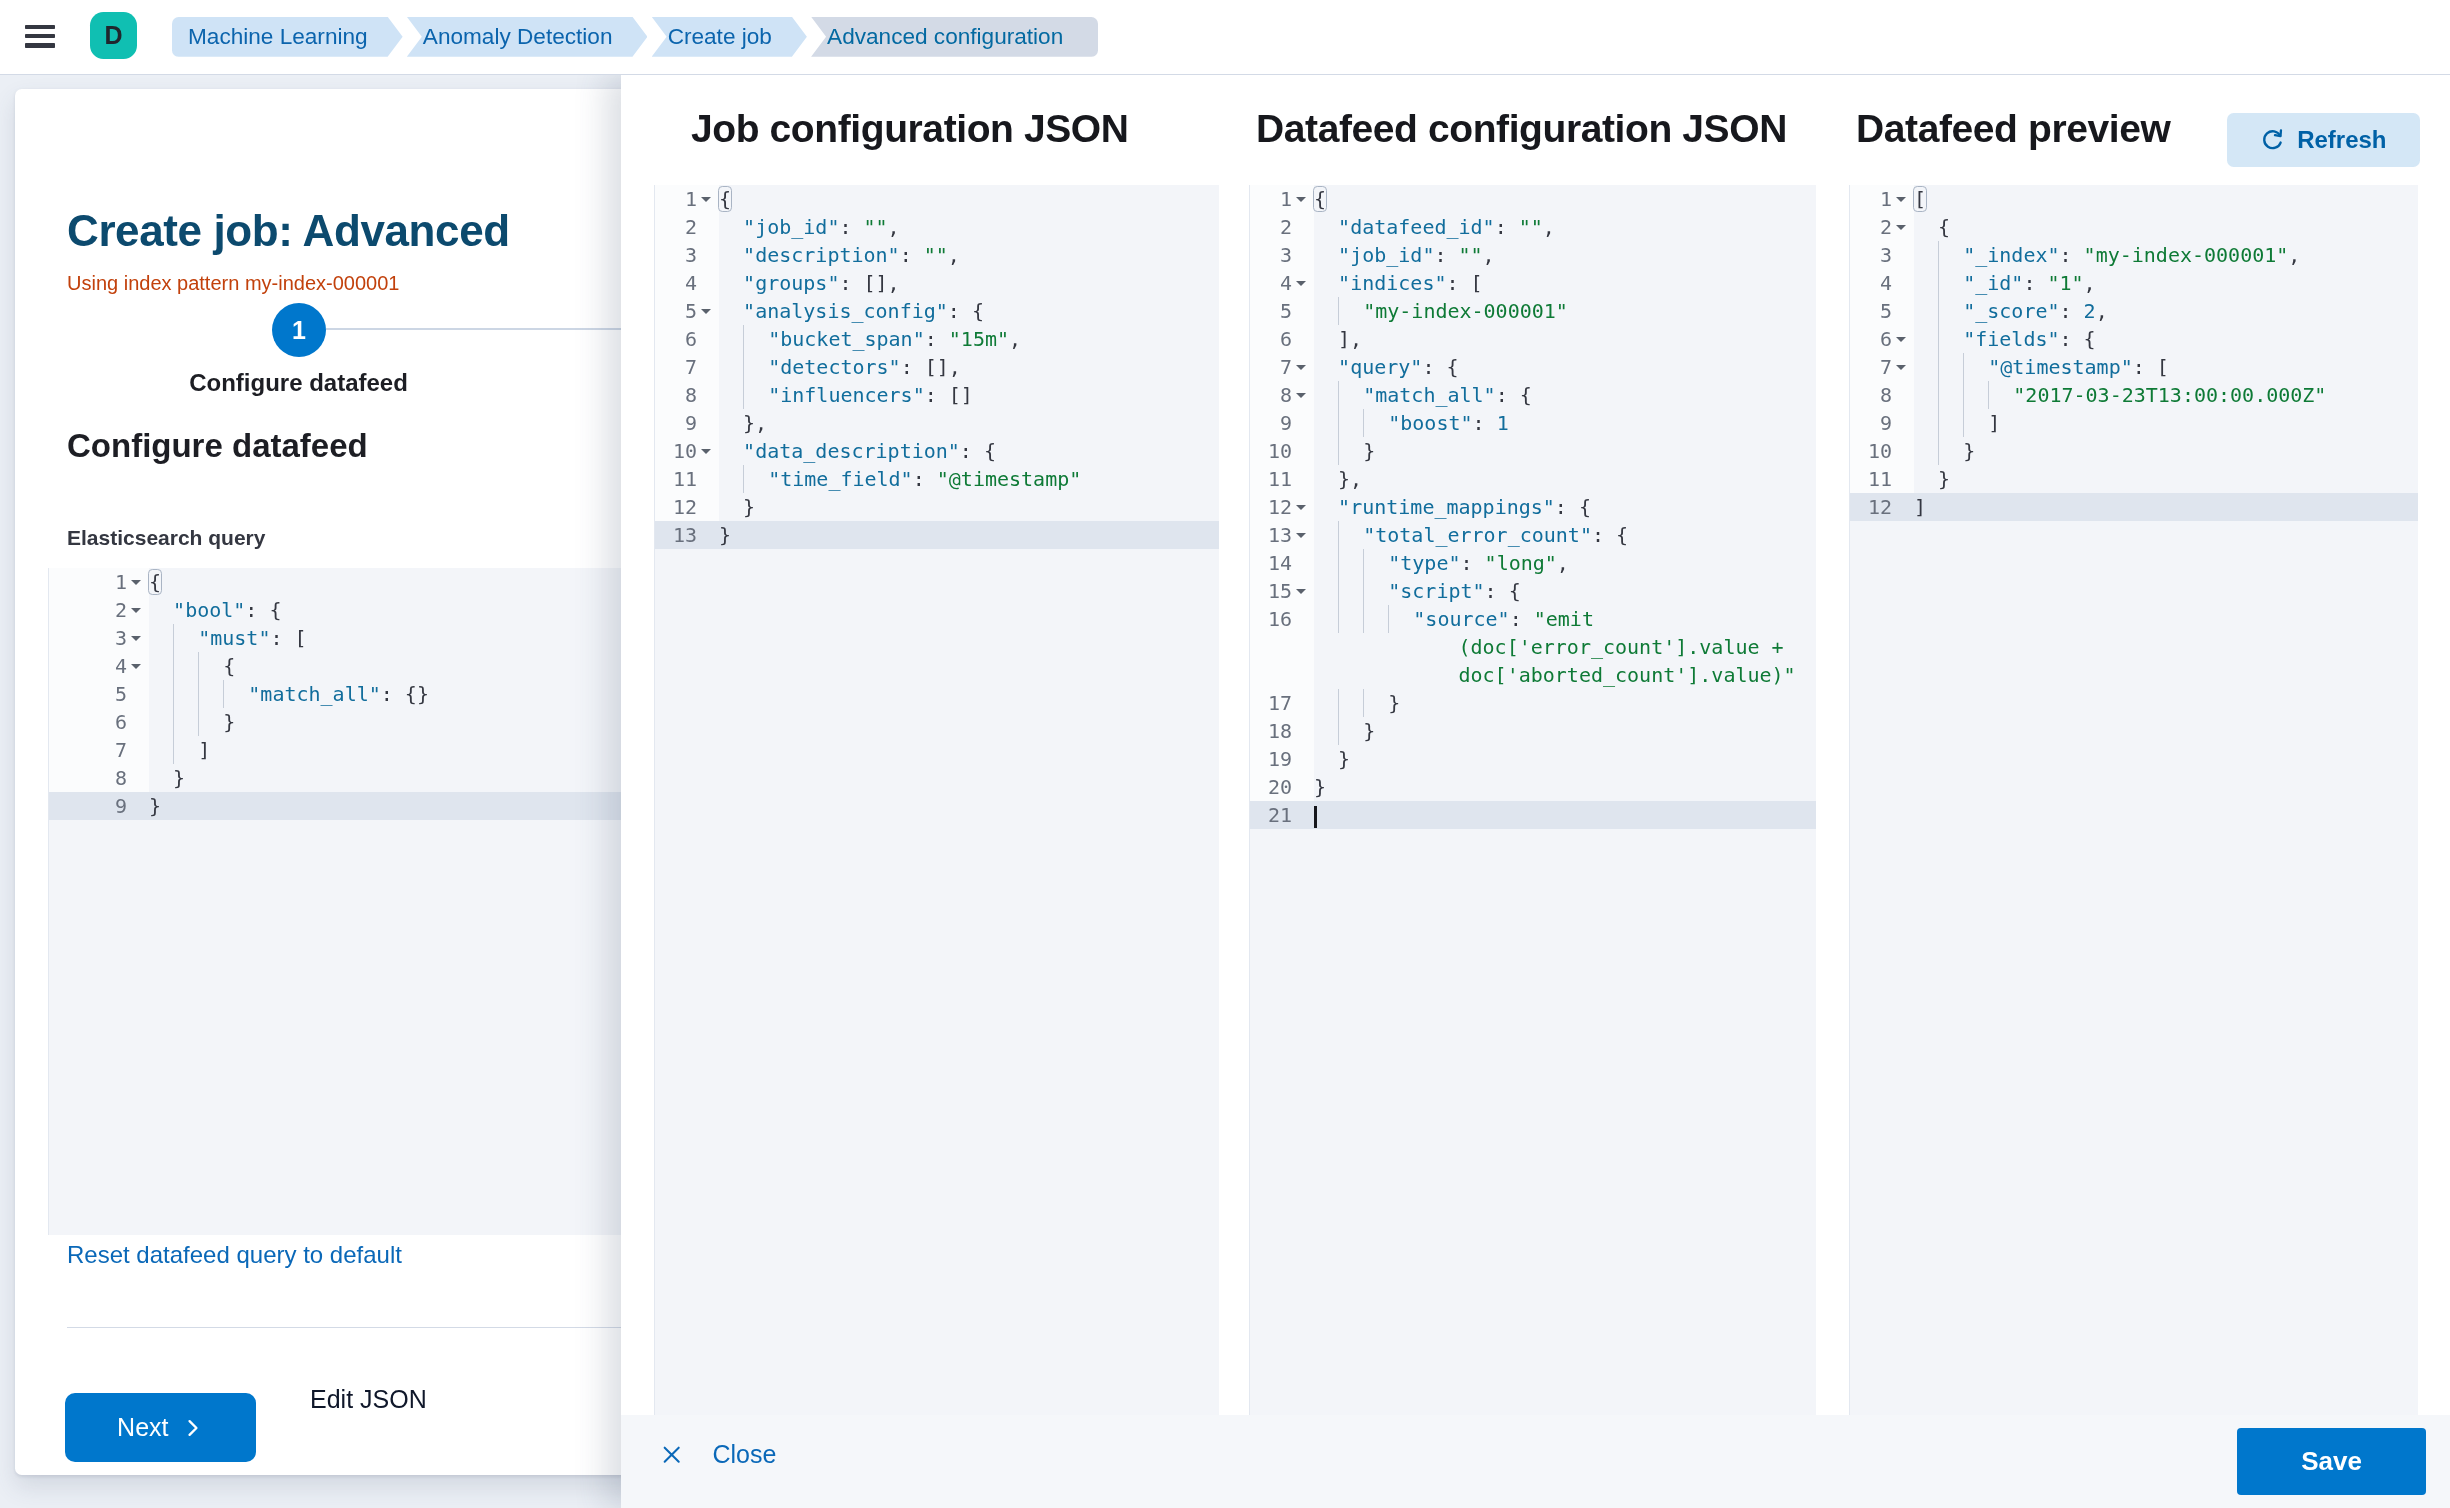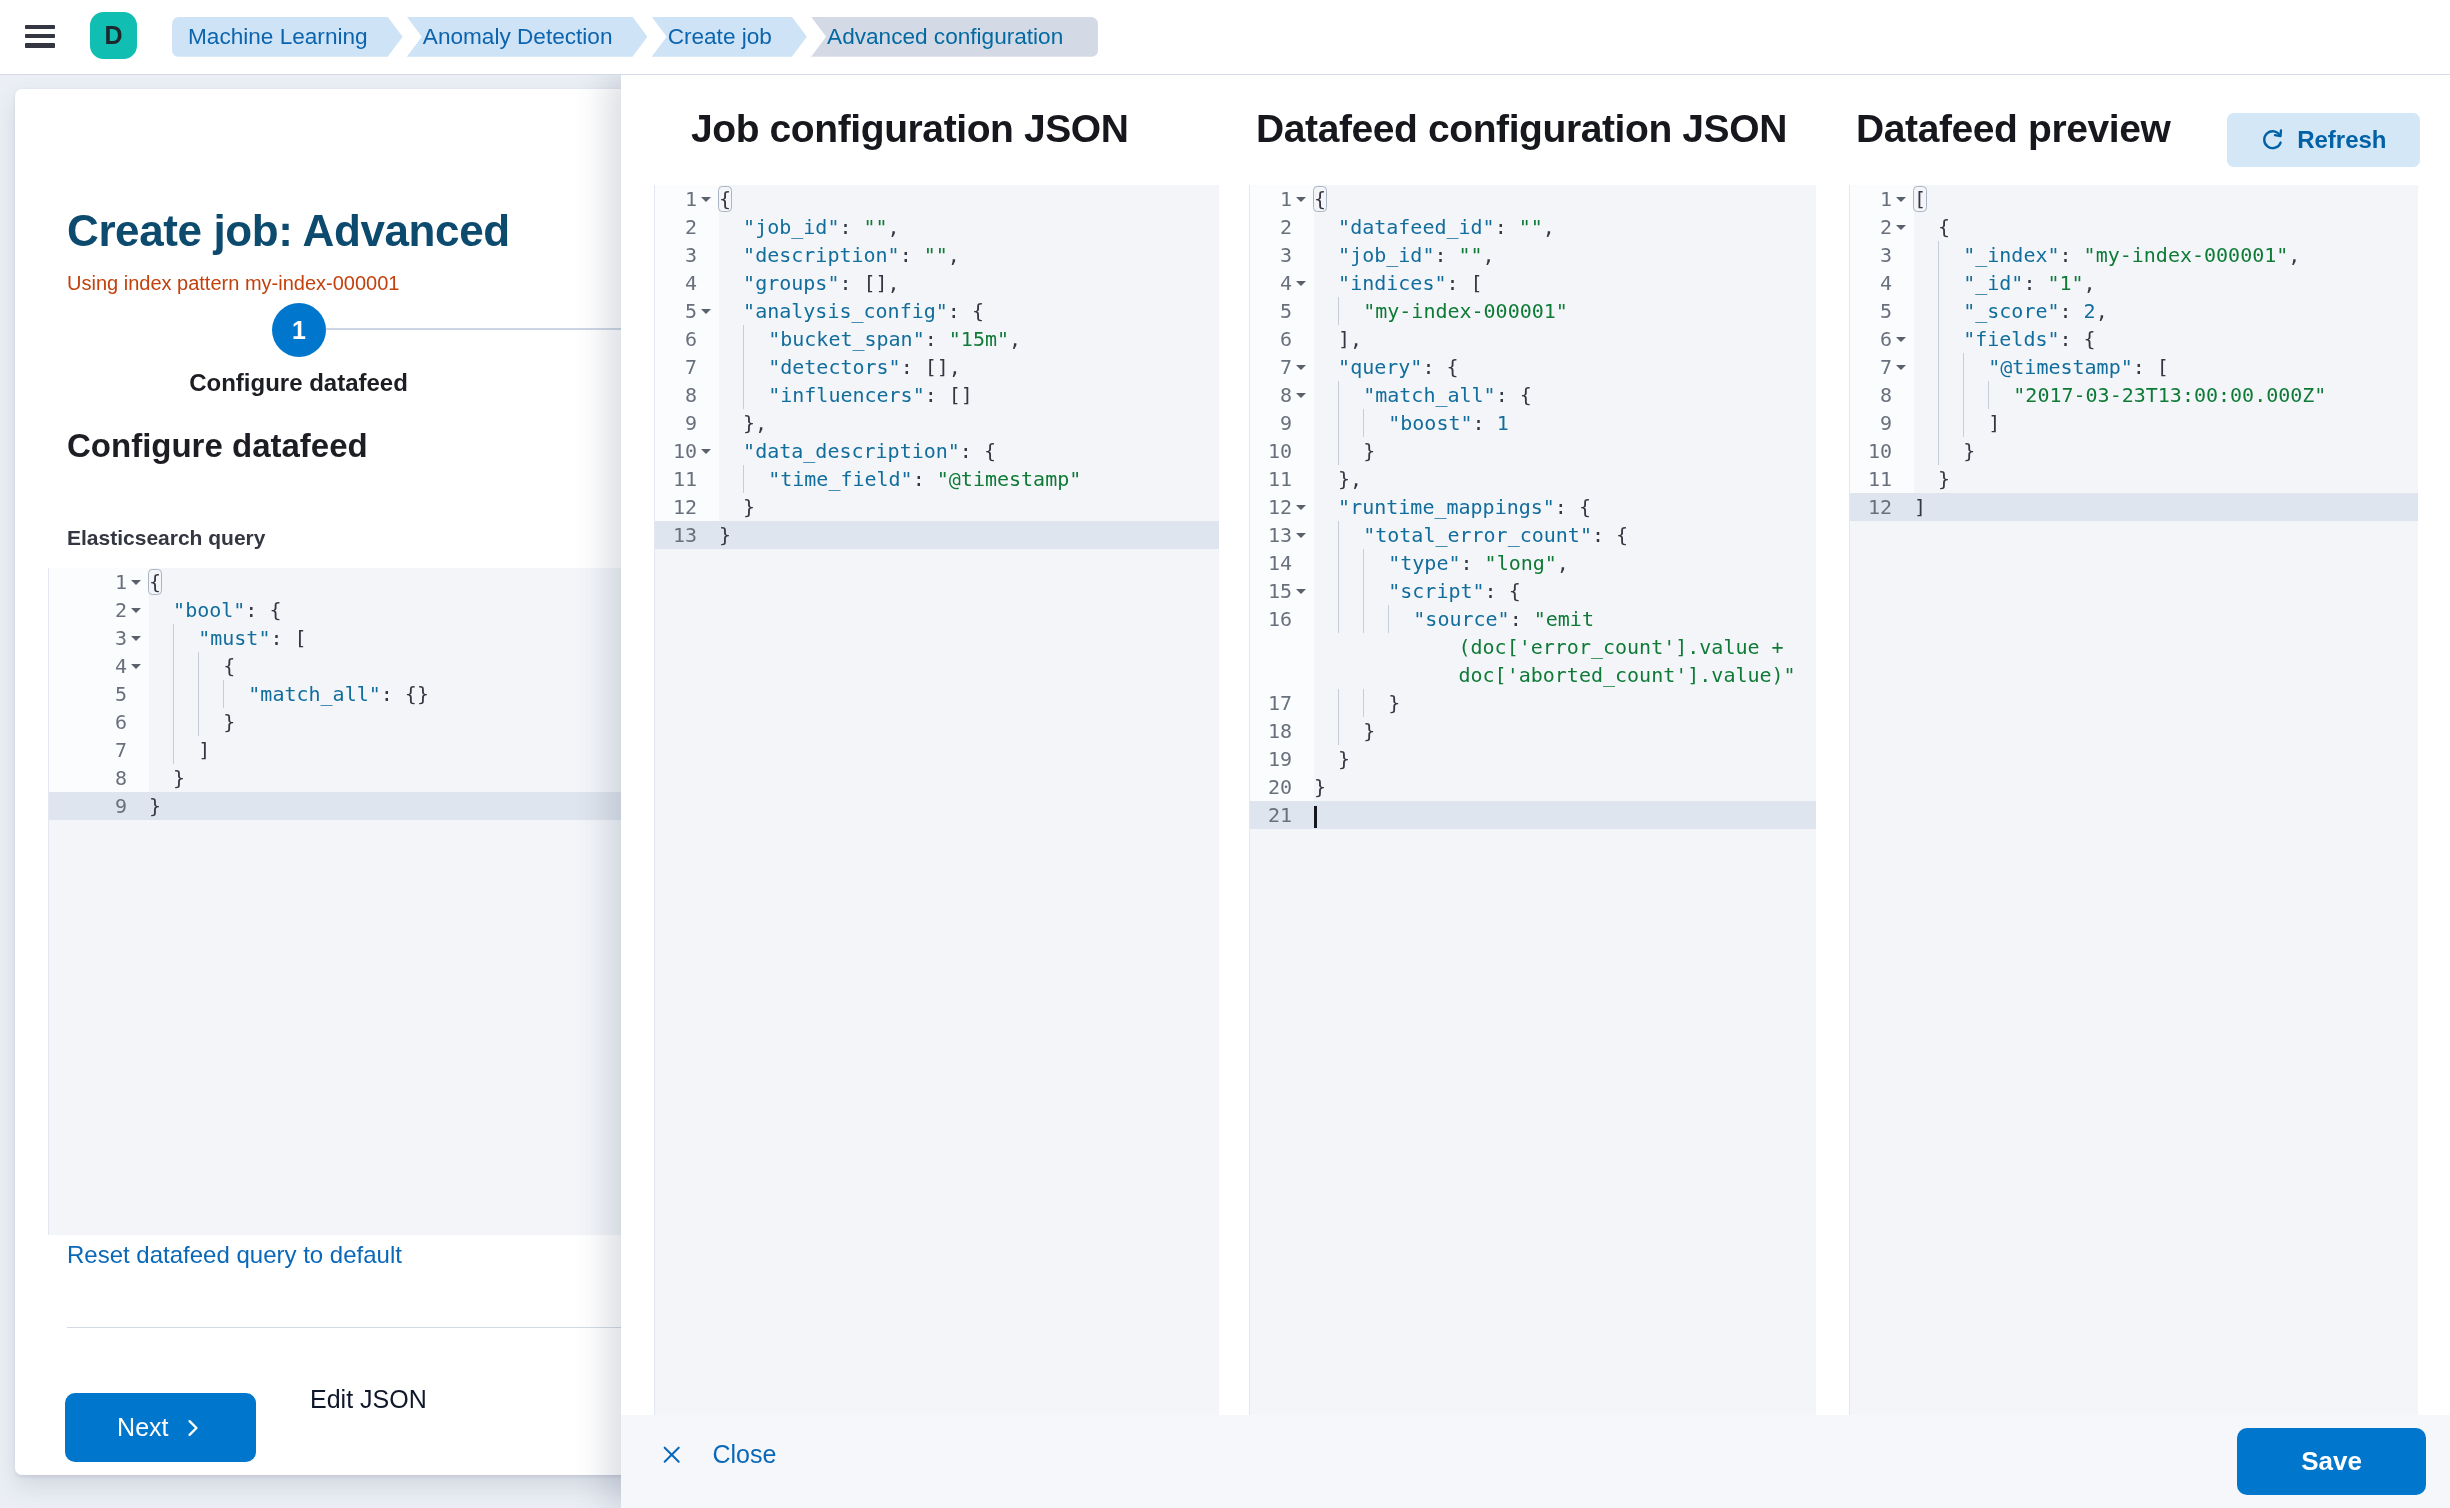--- a/index.html
+++ b/index.html
@@ -47,21 +47,21 @@
   
   #flyout{position:absolute;left:621px;top:74px;width:1829px;height:1435px;background:#ffffff;
         box-shadow:-15px 0 30px rgba(63,78,104,.18);z-index:10;}
   .colhead{position:absolute;top:33px;font-size:39px;font-weight:700;color:#17181d;letter-spacing:-0.4px;}
   #refresh-btn{position:absolute;left:1606px;top:39px;width:193px;height:54px;border-radius:6.7px;
         background:#d4e7f6;color:#0061a6;font-size:24px;font-weight:600;border:none;cursor:pointer;
         display:flex;align-items:center;justify-content:center;gap:11.7px;}
   #fly-footer{position:absolute;left:0;bottom:0;width:100%;height:94px;background:#f5f7fa;}
   #close-btn{position:absolute;left:39px;top:25px;display:flex;align-items:center;gap:29px;
         font-size:25px;font-weight:500;color:#0a68b8;cursor:pointer;}
-  #save-btn{position:absolute;left:1616px;top:13.4px;width:189px;height:67px;border-radius:10px;
+  #save-btn{position:absolute;left:1616px;top:13.4px;width:189px;height:67px;border-radius:4px;
         background:#0077cc;color:#fff;font-size:26px;font-weight:600;border:none;cursor:pointer;}
 
   
   .ed{position:absolute;background:#f3f5f9;border-left:0.8px solid #e3e8f0;overflow:hidden;
       font-family:"DejaVu Sans Mono",monospace;font-size:20px;color:#343741;}
   .ed .row{display:flex;height:28px;line-height:28px;}
   .ed .row.act{background:#dfe5ee;}
   .gut{flex:0 0 var(--gw,64px);background:#fbfcfd;display:flex;justify-content:flex-end;
        color:#69707d;user-select:none;}
   .row.act .gut{background:transparent;}

